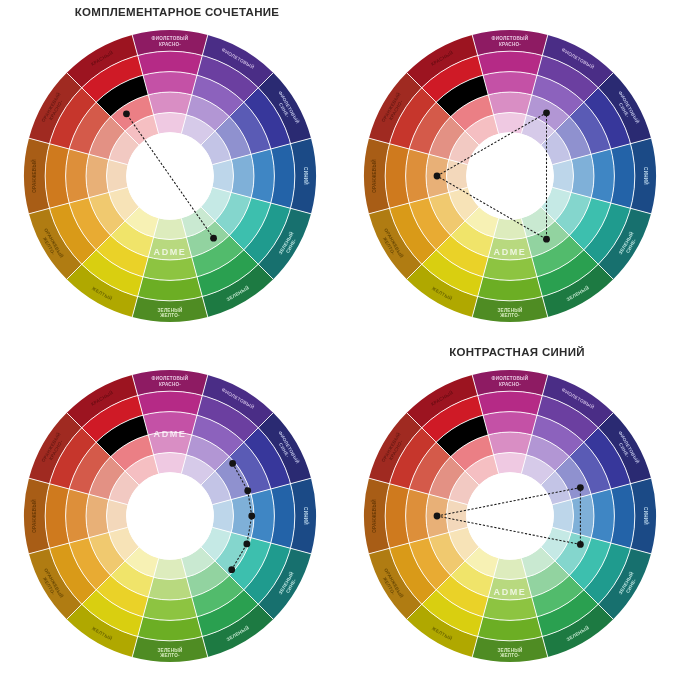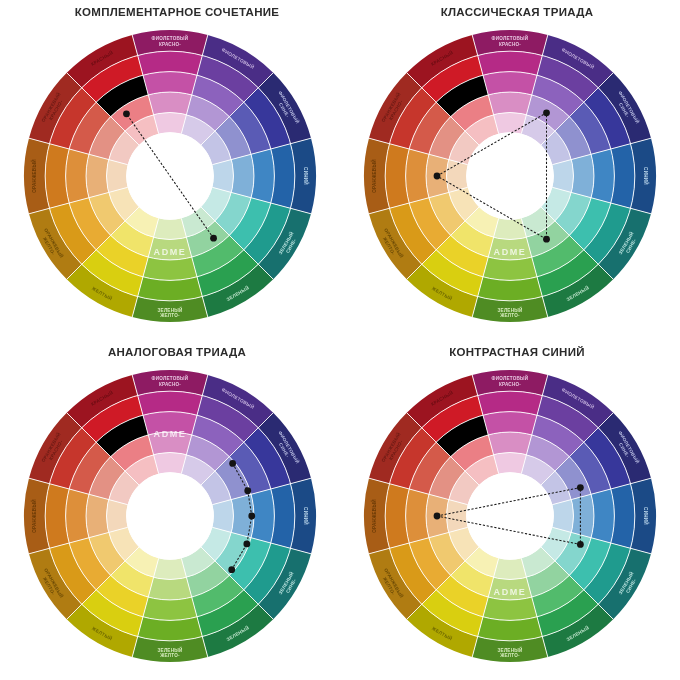--- a/index.html
+++ b/index.html
@@ -256,21 +256,20 @@
           <text x="29.025430028093822" y="80.90999999999998" class="seclabel" fill="#6b1a14" transform="rotate(300 29.025430028093822 79.30999999999999)">ОРАНЖЕВЫЙ</text>
           <text x="80.10999999999994" y="32.01107067414896" class="seclabel" fill="#6b0c12" transform="rotate(330 80.10999999999994 30.41107067414896)">КРАСНЫЙ</text>
           <text x="148" y="226.92000000000002" class="adme">ADME</text>
           <path d="M 191.55 210.19 L 104.45 85.81" class="harmony-line"></path>
           <circle cx="191.54592304777142" cy="210.19002320242026" r="3.4" class="harmony-dot"></circle>
           <circle cx="104.45407695222855" cy="85.80997679757976" r="3.4" class="harmony-dot"></circle>
         </svg>
       </div>
     </div>
     <div class="panel">
-      <div class="panel-title">КЛАССИЧЕСКАЯ ТРИАДА</div>
       <div class="wheel-wrap">
         <svg viewBox="0 0 296 296">
           <g>
             <path d="M 110.21241941503195 6.974829361796026 A 146 146 0 0 1 185.78758058496803 6.974829361796026
           L 180.30838140014765 27.4234791043356 A 124.83 124.83 0 0 0 115.69161859985232 27.4234791043356 Z" fill="#8e1b63"></path>
             <path d="M 115.69161859985232 27.4234791043356 A 124.83 124.83 0 0 1 180.30838140014765 27.4234791043356
           L 175.01812011825214 47.167002993684164 A 104.39 104.39 0 0 0 120.98187988174784 47.167002993684164 Z" fill="#b52a86"></path>
             <path d="M 120.98187988174784 47.167002993684164 A 104.39 104.39 0 0 1 175.01812011825214 47.167002993684164
           L 169.7278588363566 66.91052688303273 A 83.94999999999999 83.94999999999999 0 0 0 126.27214116364338 66.91052688303273 Z" fill="#c451a6"></path>
             <path d="M 126.27214116364338 66.91052688303273 A 83.94999999999999 83.94999999999999 0 0 1 169.7278588363566 66.91052688303273
@@ -447,21 +446,20 @@
           <text x="80.10999999999994" y="32.01107067414896" class="seclabel" fill="#6b0c12" transform="rotate(330 80.10999999999994 30.41107067414896)">КРАСНЫЙ</text>
           <text x="148" y="226.92000000000002" class="adme">ADME</text>
           <path d="M 75.00 148.00 L 184.50 84.78 L 184.50 211.22 Z" class="harmony-line"></path>
           <circle cx="75" cy="148" r="3.4" class="harmony-dot"></circle>
           <circle cx="184.5" cy="84.78014552373598" r="3.4" class="harmony-dot"></circle>
           <circle cx="184.5" cy="211.219854476264" r="3.4" class="harmony-dot"></circle>
         </svg>
       </div>
     </div>
     <div class="panel">
-      <div class="panel-title">АНАЛОГОВАЯ ТРИАДА</div>
       <div class="wheel-wrap">
         <svg viewBox="0 0 296 296">
           <g>
             <path d="M 110.21241941503195 6.974829361796026 A 146 146 0 0 1 185.78758058496803 6.974829361796026
           L 180.30838140014765 27.4234791043356 A 124.83 124.83 0 0 0 115.69161859985232 27.4234791043356 Z" fill="#8e1b63"></path>
             <path d="M 115.69161859985232 27.4234791043356 A 124.83 124.83 0 0 1 180.30838140014765 27.4234791043356
           L 175.01812011825214 47.167002993684164 A 104.39 104.39 0 0 0 120.98187988174784 47.167002993684164 Z" fill="#b52a86"></path>
             <path d="M 120.98187988174784 47.167002993684164 A 104.39 104.39 0 0 1 175.01812011825214 47.167002993684164
           L 169.7278588363566 66.91052688303273 A 83.94999999999999 83.94999999999999 0 0 0 126.27214116364338 66.91052688303273 Z" fill="#c451a6"></path>
             <path d="M 126.27214116364338 66.91052688303273 A 83.94999999999999 83.94999999999999 0 0 1 169.7278588363566 66.91052688303273

